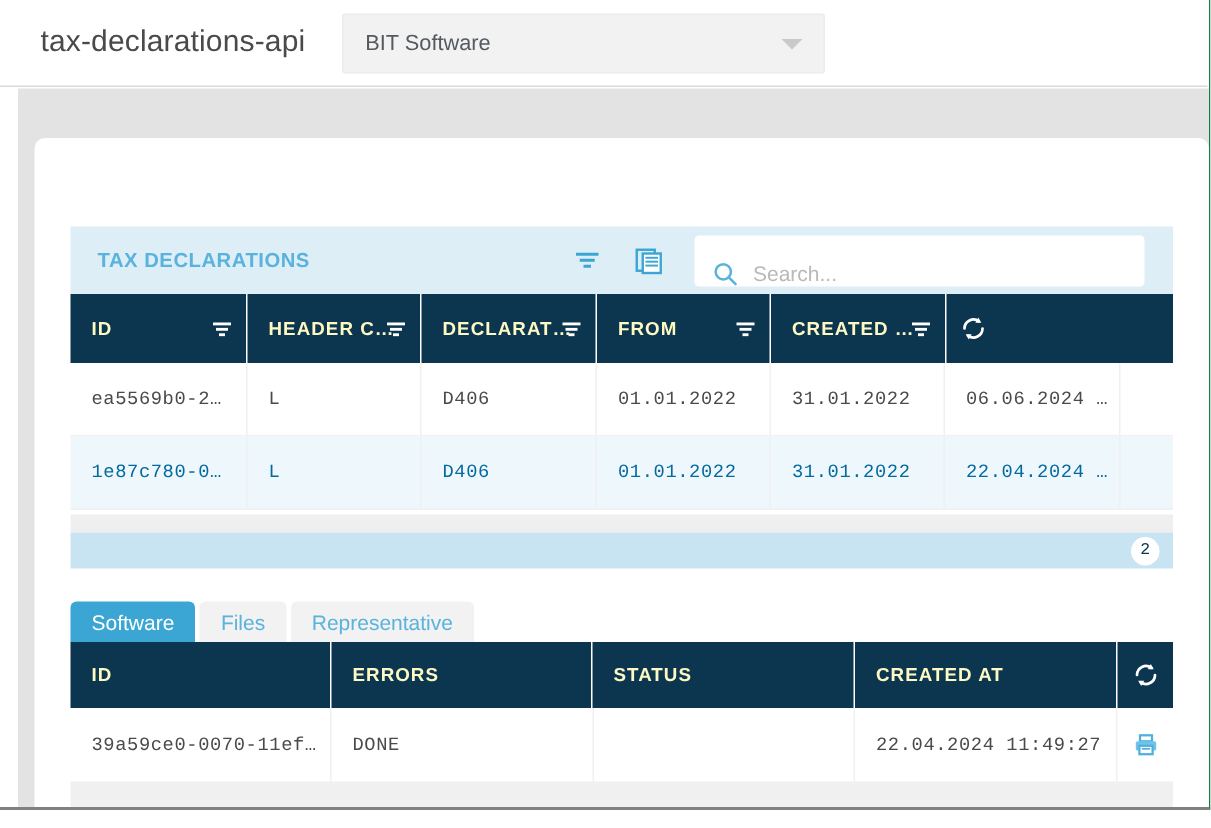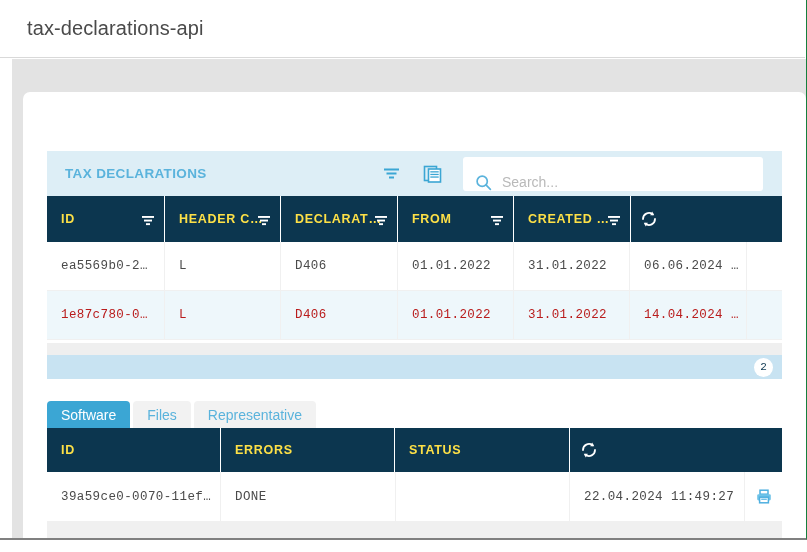--- a/index.html
+++ b/index.html
@@ -130,21 +130,21 @@
   }
   .ghead .hcell {
     display: flex; align-items: center;
     border-right: 1px solid #ffffff;
     padding: 0 0 0 14px;
     position: relative;
     cursor: pointer;
   }
   .ghead .hcell:last-child { border-right: 0; }
   .hlabel {
-    color: #fde047;
+    color: #fef9c3;
     font-size: 12.5px;
     font-weight: bold;
     letter-spacing: .7px;
     white-space: nowrap;
     overflow: hidden;
   }
   .filt { position: absolute; right: 9px; top: 50%; margin-top: -6px; }
 
   .grow {
     display: flex;
@@ -158,21 +158,21 @@
     padding: 0 0 0 14px;
     border-right: 1px solid #f0f0f0;
     font-family: "Liberation Mono", monospace;
     font-size: 12.5px;
     color: #4a4a4a;
     letter-spacing: .4px;
     white-space: nowrap;
     overflow: hidden;
   }
   .grow .cell:last-child { border-right: 0; }
-  .grow.sel .cell { color: #b91c1c; }
+  .grow.sel .cell { color: #0369a1; }
 
   .gfoot {
     position: absolute; left: 24px; top: 251px;
     width: 735px; height: 12px;
     background: #efefef;
   }
   .gpager {
     position: absolute; left: 24px; top: 263px;
     width: 735px; height: 24px;
     background: #c8e3f2;
@@ -227,20 +227,24 @@
     background: #f0f0f0;
   }
 </style>
 </head>
 <body>
 
 <div class="viewport">
 
   <div class="appbar">
     <div class="app-title">tax-declarations-api</div>
+    <div class="tenant-select">
+      <span class="val">BIT Software</span>
+      <span class="caret"></span>
+    </div>
   </div>
 
   <div class="page">
     <div class="card">
 
       <div class="grid-toolbar">
         <div class="grid-title">TAX DECLARATIONS</div>
         <div class="tb-icons">
 
           <div class="icon-btn">
@@ -344,21 +348,21 @@
           <div class="cell" style="width:117px">06.06.2024 …</div>
           <div class="cell" style="width:35px"></div>
         </div>
 
         <div class="grow sel">
           <div class="cell" style="width:118px">1e87c780-0…</div>
           <div class="cell" style="width:116px">L</div>
           <div class="cell" style="width:117px">D406</div>
           <div class="cell" style="width:116px">01.01.2022</div>
           <div class="cell" style="width:116px">31.01.2022</div>
-          <div class="cell" style="width:117px">14.04.2024 …</div>
+          <div class="cell" style="width:117px">22.04.2024 …</div>
           <div class="cell" style="width:35px"></div>
         </div>
       </div>
 
       <div class="gfoot"></div>
 
       <div class="gpager">
         <div class="pgbadge">2</div>
       </div>
 
@@ -377,20 +381,23 @@
       <div class="grid2">
         <div class="ghead">
           <div class="hcell" style="width:174px">
             <span class="hlabel">ID</span>
           </div>
           <div class="hcell" style="width:174px">
             <span class="hlabel">ERRORS</span>
           </div>
           <div class="hcell" style="width:175px">
             <span class="hlabel">STATUS</span>
+          </div>
+          <div class="hcell" style="width:175px">
+            <span class="hlabel">CREATED AT</span>
           </div>
           <div class="hcell" style="width:37px;padding:0;justify-content:center">
             <svg width="20" height="20" viewBox="0 0 20 20">
               <path d="M4 10a6 6 0 0 1 9.6-4.8" fill="none" stroke="#ffffff" stroke-width="1.8" stroke-linecap="round"></path>
               <path d="M16 10a6 6 0 0 1-9.6 4.8" fill="none" stroke="#ffffff" stroke-width="1.8" stroke-linecap="round"></path>
               <polygon points="13.2,2.6 15.2,6.2 11.2,6.2" fill="#ffffff"></polygon>
               <polygon points="6.8,17.4 4.8,13.8 8.8,13.8" fill="#ffffff"></polygon>
             </svg>
           </div>
         </div>

